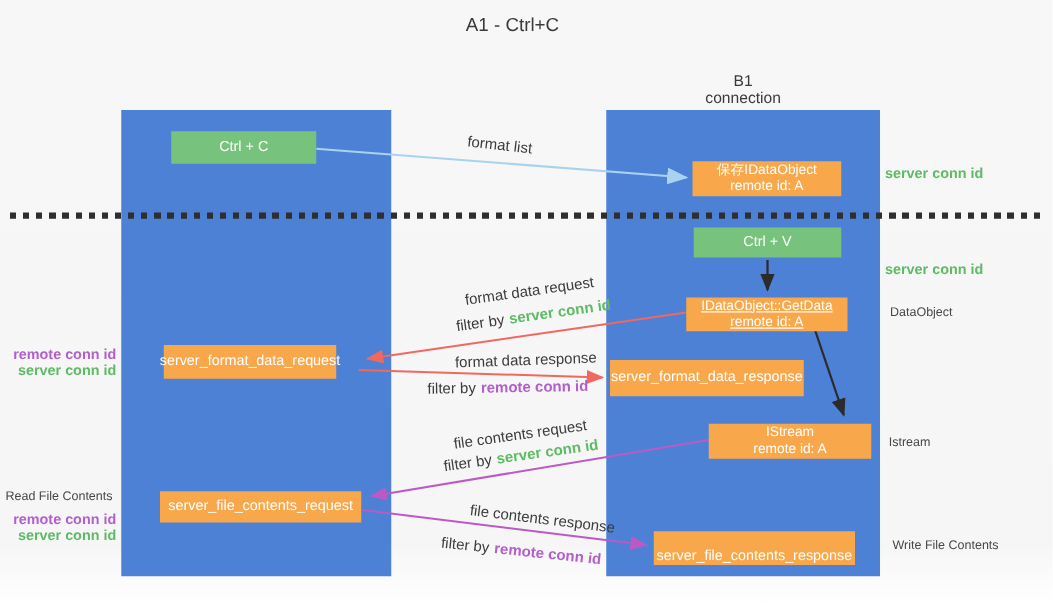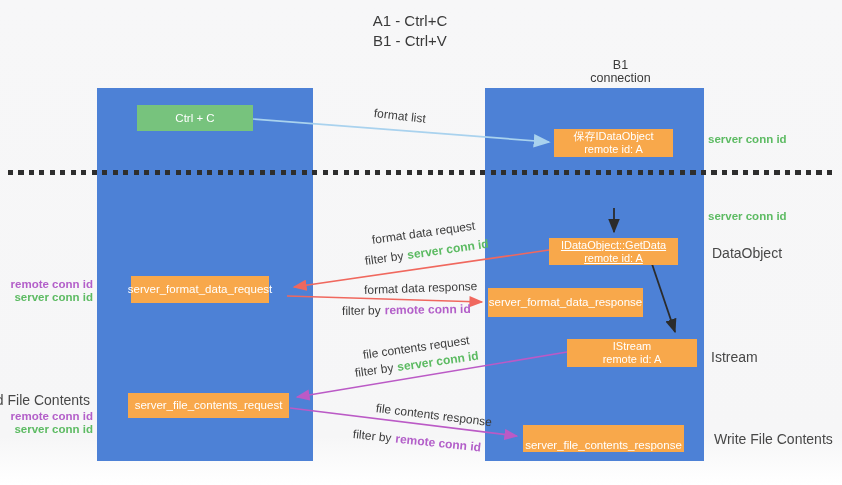--- a/index.html
+++ b/index.html
@@ -24,36 +24,35 @@
   .l-red{stroke:var(--arrow-red);stroke-width:1.6;}
   .l-purple{stroke:var(--arrow-purple);stroke-width:1.6;}
   .h-blue{fill:var(--arrow-lightblue);}
   .h-black{fill:var(--arrow-black);}
   .h-red{fill:var(--arrow-red);}
   .h-purple{fill:var(--arrow-purple);}
   .alabel{position:absolute;font-size:12px;color:var(--text-dark);white-space:nowrap;
     transform-origin:left center;}
   .green-t{color:var(--text-green);font-weight:bold;}
   .purple-t{color:var(--text-purple);font-weight:bold;}
-  .side-label{position:absolute;font-size:14px;color:#474747;white-space:nowrap;}
+  .side-label{position:absolute;font-size:10px;color:#474747;white-space:nowrap;}
   .conn-tag{position:absolute;font-size:11.5px;font-weight:bold;line-height:12.5px;white-space:nowrap;}
   .right-align{text-align:right;}
   .fb{margin-right:4px;}
 </style>
 </head>
 <body>
 
 <div class="stage">
 
   <div class="title">
     <div>A1 - Ctrl+C</div>
-    <div>B1 - Ctrl+V</div>
   </div>
 
-  <div class="col-header" style="left:511px;top:59px;width:219px;">
+  <div class="col-header" style="left:485px;top:59px;width:219px;">
     <div>B1</div>
     <div>connection</div>
   </div>
 
   <div class="lifeline" style="left:97px;width:216px;"></div>
   <div class="lifeline" style="left:485px;width:219px;"></div>
 
   <div class="dotted"></div>
 
   <svg class="overlay" width="842" height="485">
@@ -79,20 +78,23 @@
     <line class="l-purple" x1="567" y1="352" x2="297" y2="397" marker-end="url(#m-purple)"></line>
     <line class="l-purple" x1="290" y1="408" x2="517" y2="436" marker-end="url(#m-purple)"></line>
   </svg>
 
   <div class="node green" style="left:137px;top:105px;width:116px;height:26px;">
     <div>Ctrl + C</div>
   </div>
   <div class="node orange" style="left:554px;top:129px;width:119px;height:28px;font-size:11px;">
     <div>保存IDataObject</div>
     <div>remote id: A</div>
+  </div>
+  <div class="node green" style="left:555px;top:182px;width:118px;height:24px;">
+    <div>Ctrl + V</div>
   </div>
   <div class="node orange" style="left:549px;top:238px;width:129px;height:27px;font-size:11px;text-decoration:underline;">
     <div>IDataObject::GetData</div>
     <div>remote id: A</div>
   </div>
   <div class="node orange" style="left:131px;top:276px;width:138px;height:27px;">
     <div>server_format_data_request</div>
   </div>
   <div class="node orange" style="left:488px;top:288px;width:155px;height:29px;">
     <div>server_format_data_response</div>

